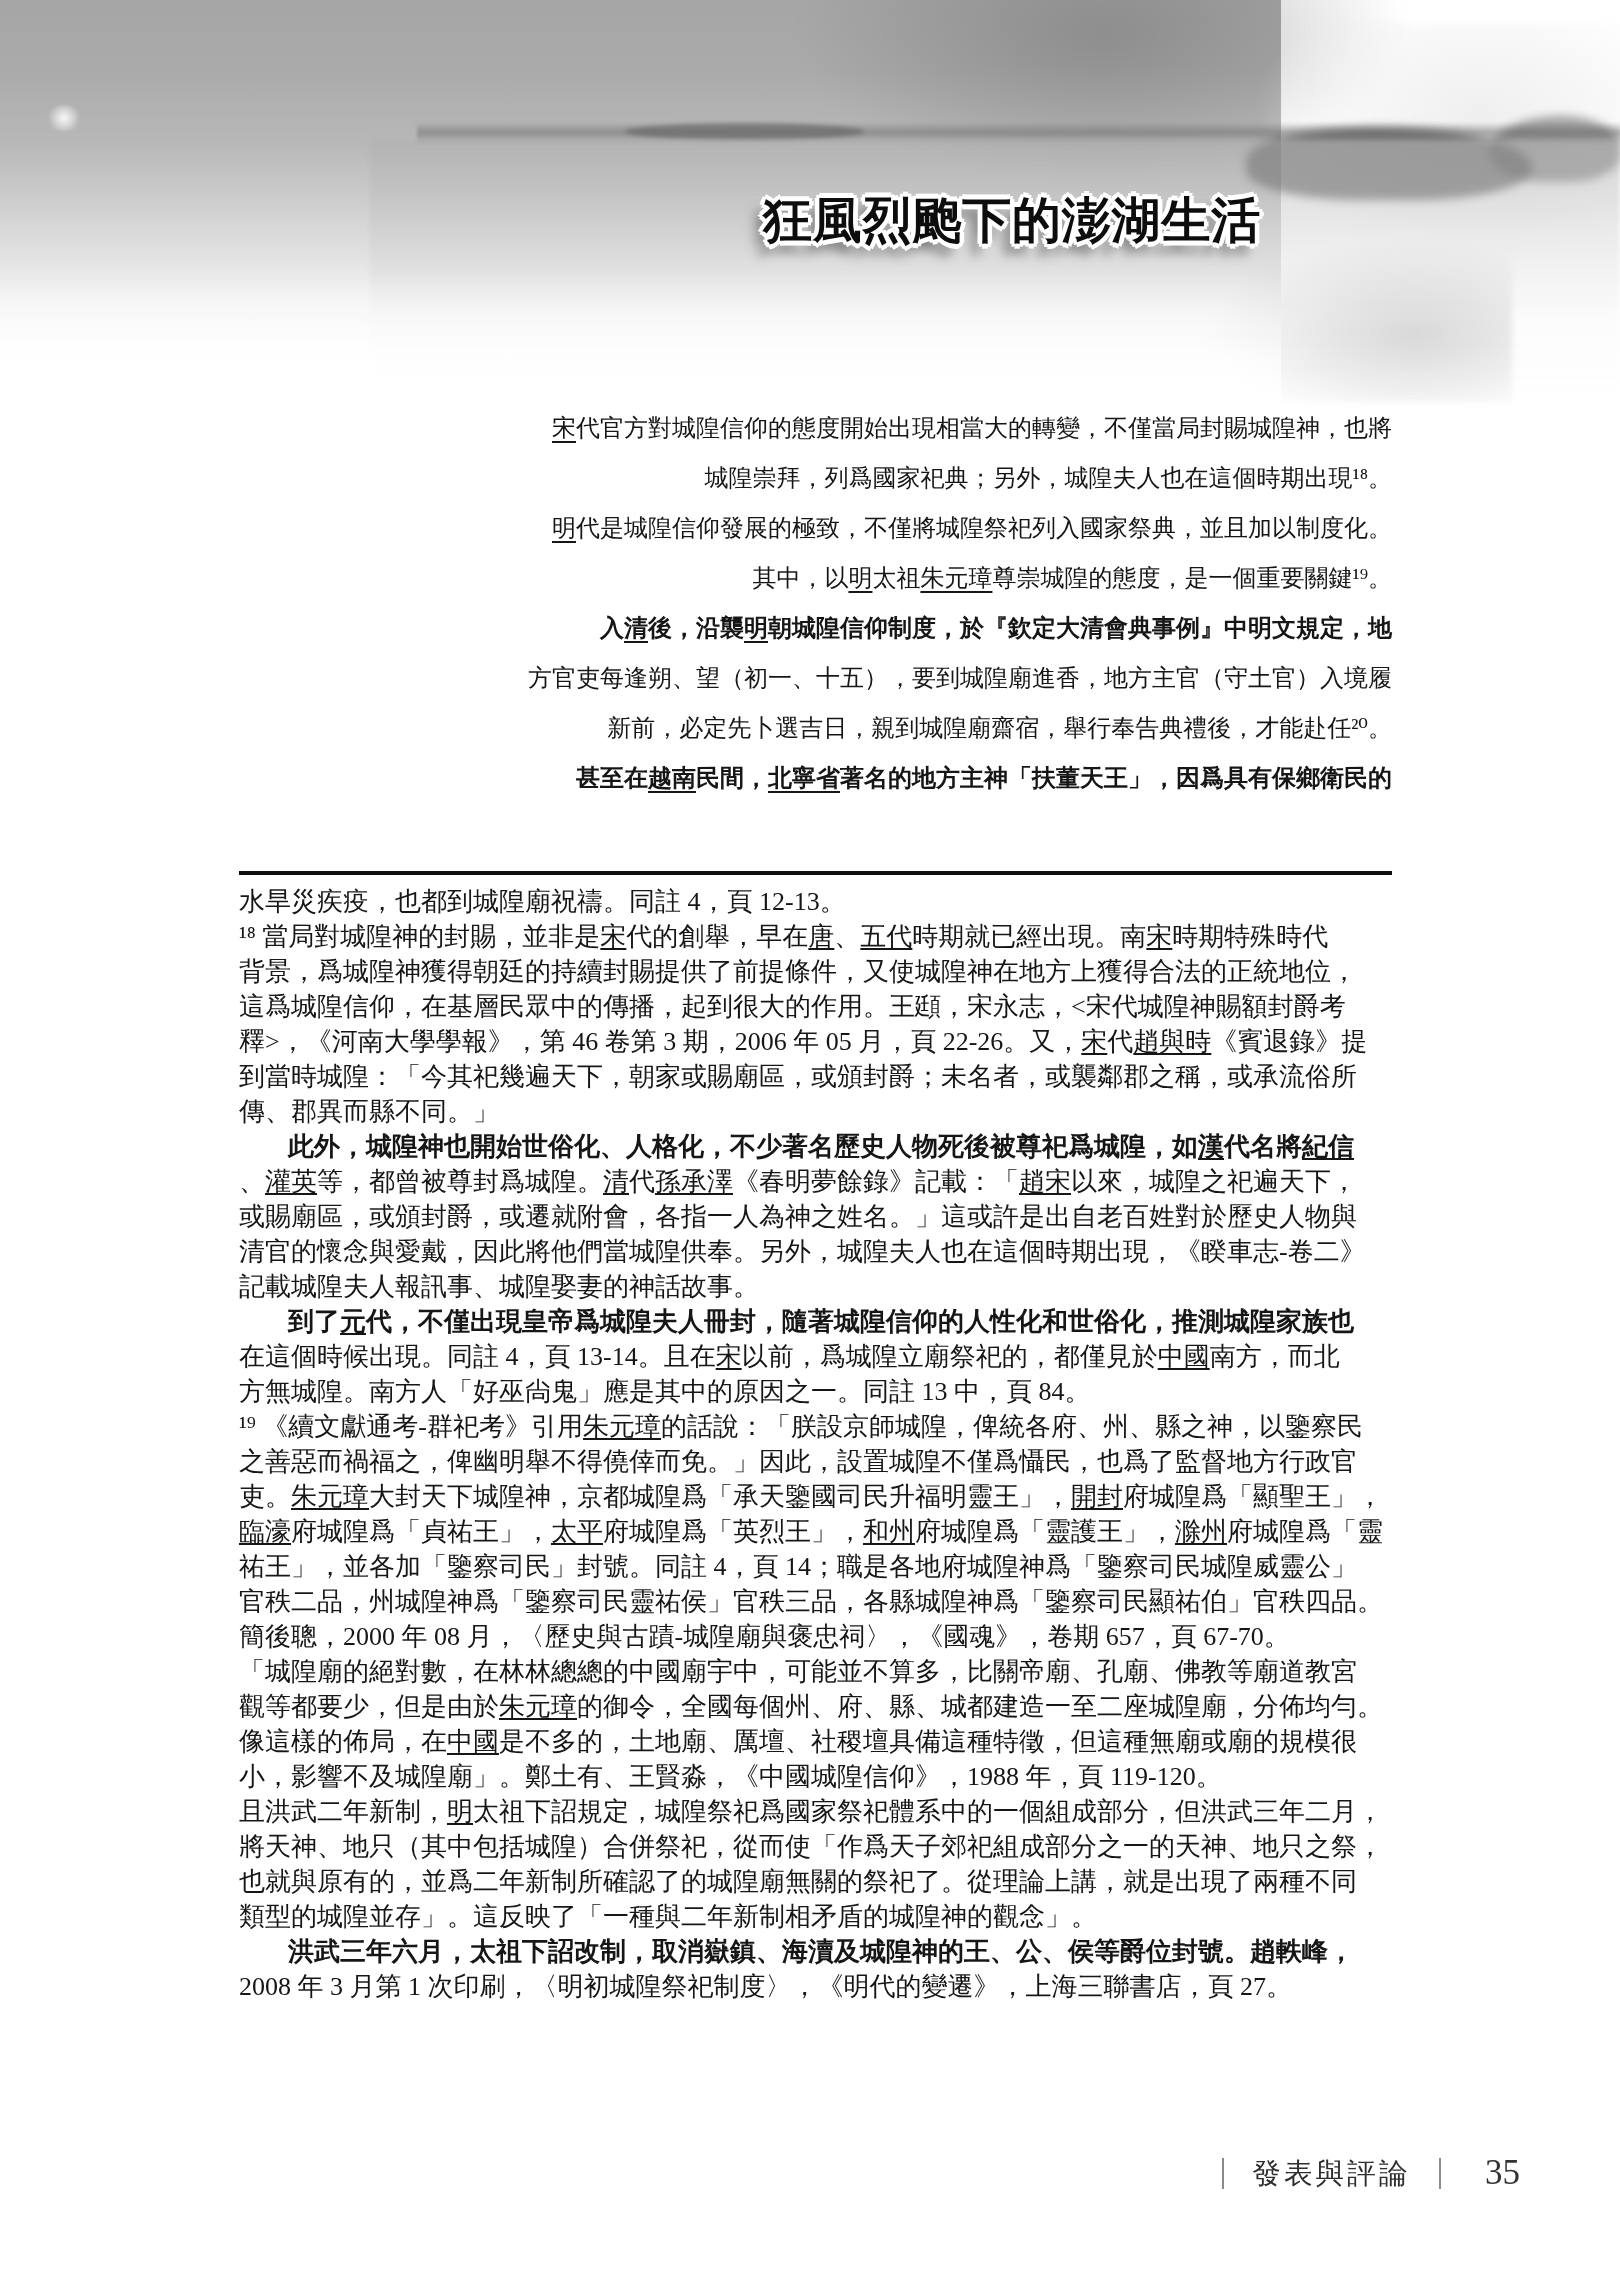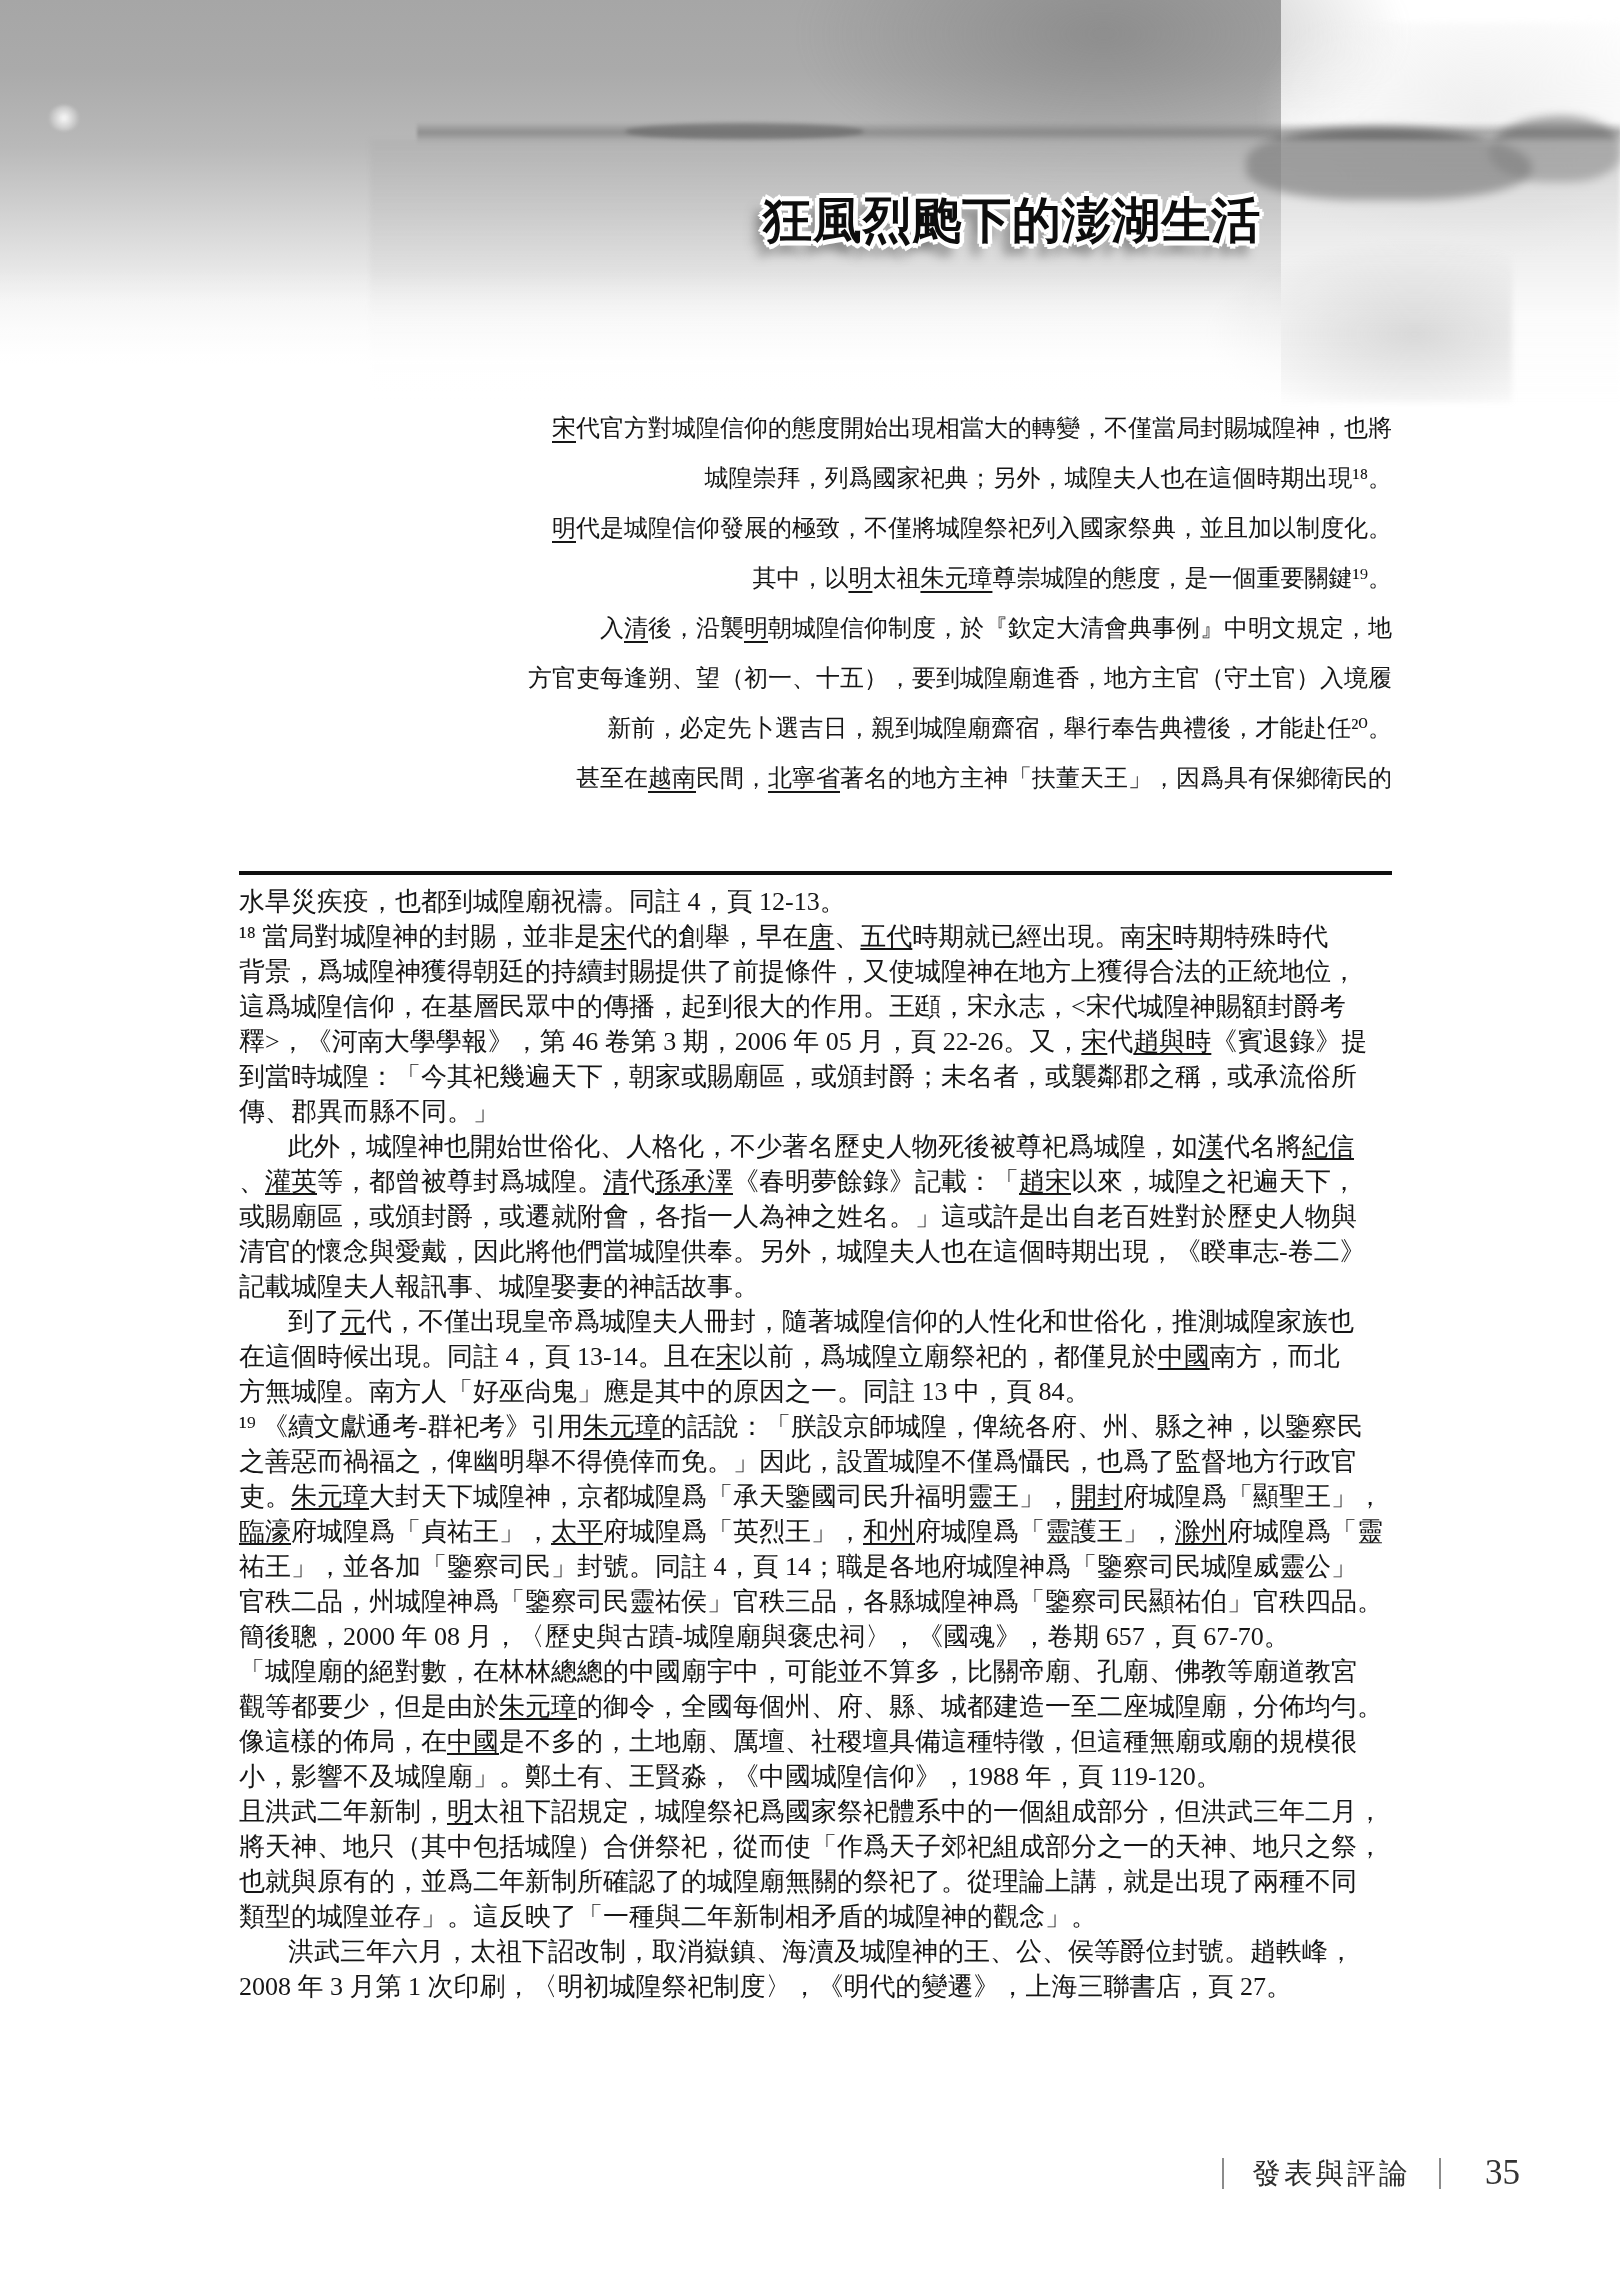--- a/index.html
+++ b/index.html
@@ -45,21 +45,21 @@
       -4.6px 0 0 #fff, 4.6px 0 0 #fff, 0 -4.6px 0 #fff, 0 4.6px 0 #fff,
       -9.3px 10.8px 10.8px rgba(70,70,70,.75);
   }
 
   
   .body-text{position:absolute;left:239px;top:403px;width:1153px;
     font-size:24px;line-height:50px;text-align:right;}
   .fn-text{position:absolute;left:239px;top:884px;width:1161px;
     font-size:26px;line-height:35px;}
   .line{white-space:nowrap;}
-  .line.indent{text-indent:68px;}
+  .line.indent{text-indent:68px;font-weight:bold;}
   .fn-text .line.indent{text-indent:49px;}
   .line u{text-decoration:underline;text-underline-offset:4.6px;text-decoration-thickness:1.9px;}
   .fn-text .line u{text-underline-offset:3.1px;text-decoration-thickness:1.5px;}
 
   
   .fn-rule{position:absolute;left:239px;top:871px;width:1153px;height:3.9px;background:#101010;}
 
   
   .footer{position:absolute;top:2153px;right:101px;display:flex;align-items:center;gap:28px;
     font-family:"DejaVu Sans","Liberation Sans",sans-serif;}

